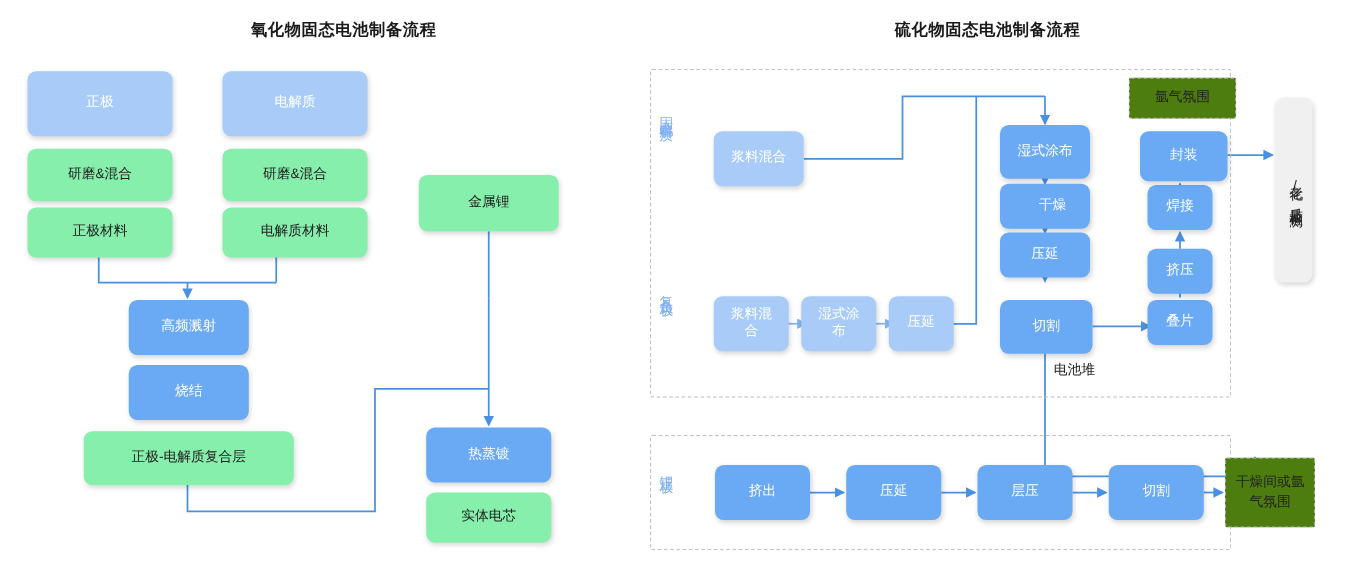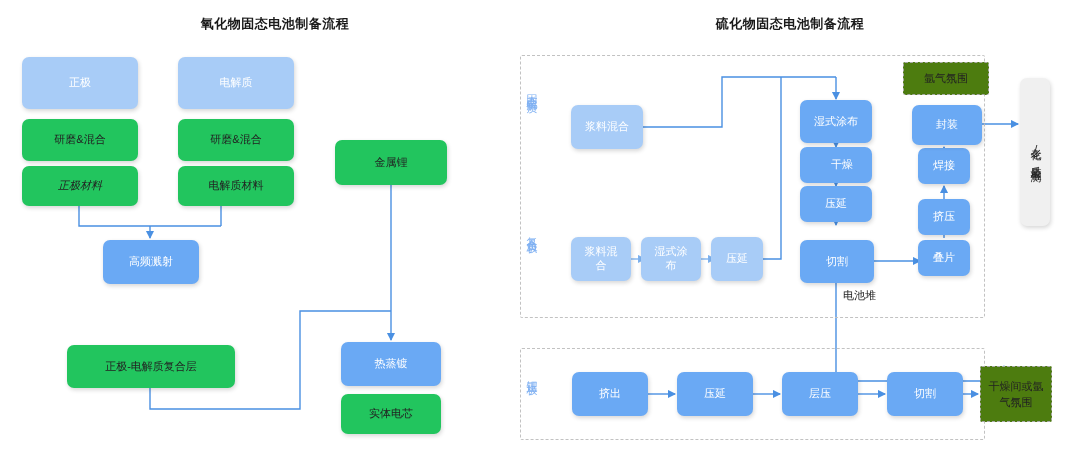--- a/index.html
+++ b/index.html
@@ -18,21 +18,21 @@
 
   
   .node{
     position:absolute;box-sizing:border-box;display:flex;
     align-items:center;justify-content:center;text-align:center;
     border-radius:7px;font-size:11px;line-height:1.25;
     box-shadow:1px 2px 4px rgba(0,0,0,.16);
   }
   .node.blue  {background:#6aa9f4;color:#ffffff;}
   .node.lblue {background:#a8ccf7;color:#ffffff;}
-  .node.grey  {background:#22c55e;color:#222222;}
+  .node.grey  {background:#86efac;color:#222222;}
   .node.greyd {background:#f0f0f0;color:#222222;}
   .node.dash  {background:#4d7c0f;color:#222222;border:1px dashed #aaaaaa;box-shadow:none;border-radius:2px;}
 
   .vert{
     writing-mode:vertical-rl;text-orientation:upright;
     letter-spacing:2px;
   }
 
   
   .group{
@@ -110,29 +110,30 @@
 
       <path d="M648,394 L675,394" marker-end="url(#ah)"></path>
       <path d="M753,394 L780,394" marker-end="url(#ah)"></path>
       <path d="M858,394 L885,394" marker-end="url(#ah)"></path>
       <path d="M963,394 L978,394" marker-end="url(#ah)"></path>
     </g>
   </svg>
 
   <div class="node lblue" style="left:22px;top:57px;width:116px;height:52px;">正极</div>
   <div class="node grey" style="left:22px;top:119px;width:116px;height:42px;">研磨&amp;混合</div>
-  <div class="node grey" style="left:22px;top:166px;width:116px;height:40px;font-style:italic;">正极材料</div>
+  <div class="node grey" style="left:22px;top:166px;width:116px;height:40px;">正极材料</div>
 
   <div class="node lblue" style="left:178px;top:57px;width:116px;height:52px;">电解质</div>
   <div class="node grey" style="left:178px;top:119px;width:116px;height:42px;">研磨&amp;混合</div>
   <div class="node grey" style="left:178px;top:166px;width:116px;height:40px;">电解质材料</div>
 
   <div class="node grey" style="left:335px;top:140px;width:112px;height:45px;">金属锂</div>
 
   <div class="node blue" style="left:103px;top:240px;width:96px;height:44px;">高频溅射</div>
+  <div class="node blue" style="left:103px;top:292px;width:96px;height:44px;">烧结</div>
 
   <div class="node grey" style="left:67px;top:345px;width:168px;height:43px;">正极-电解质复合层</div>
 
   <div class="node blue" style="left:341px;top:342px;width:100px;height:44px;">热蒸镀</div>
   <div class="node grey" style="left:341px;top:394px;width:100px;height:40px;">实体电芯</div>
 
   <div class="group" style="left:520px;top:55px;width:465px;height:263px;"></div>
   <div class="group" style="left:520px;top:348px;width:465px;height:92px;"></div>
 
   <div class="glabel" style="left:526px;top:85px;">固态电解质</div>

